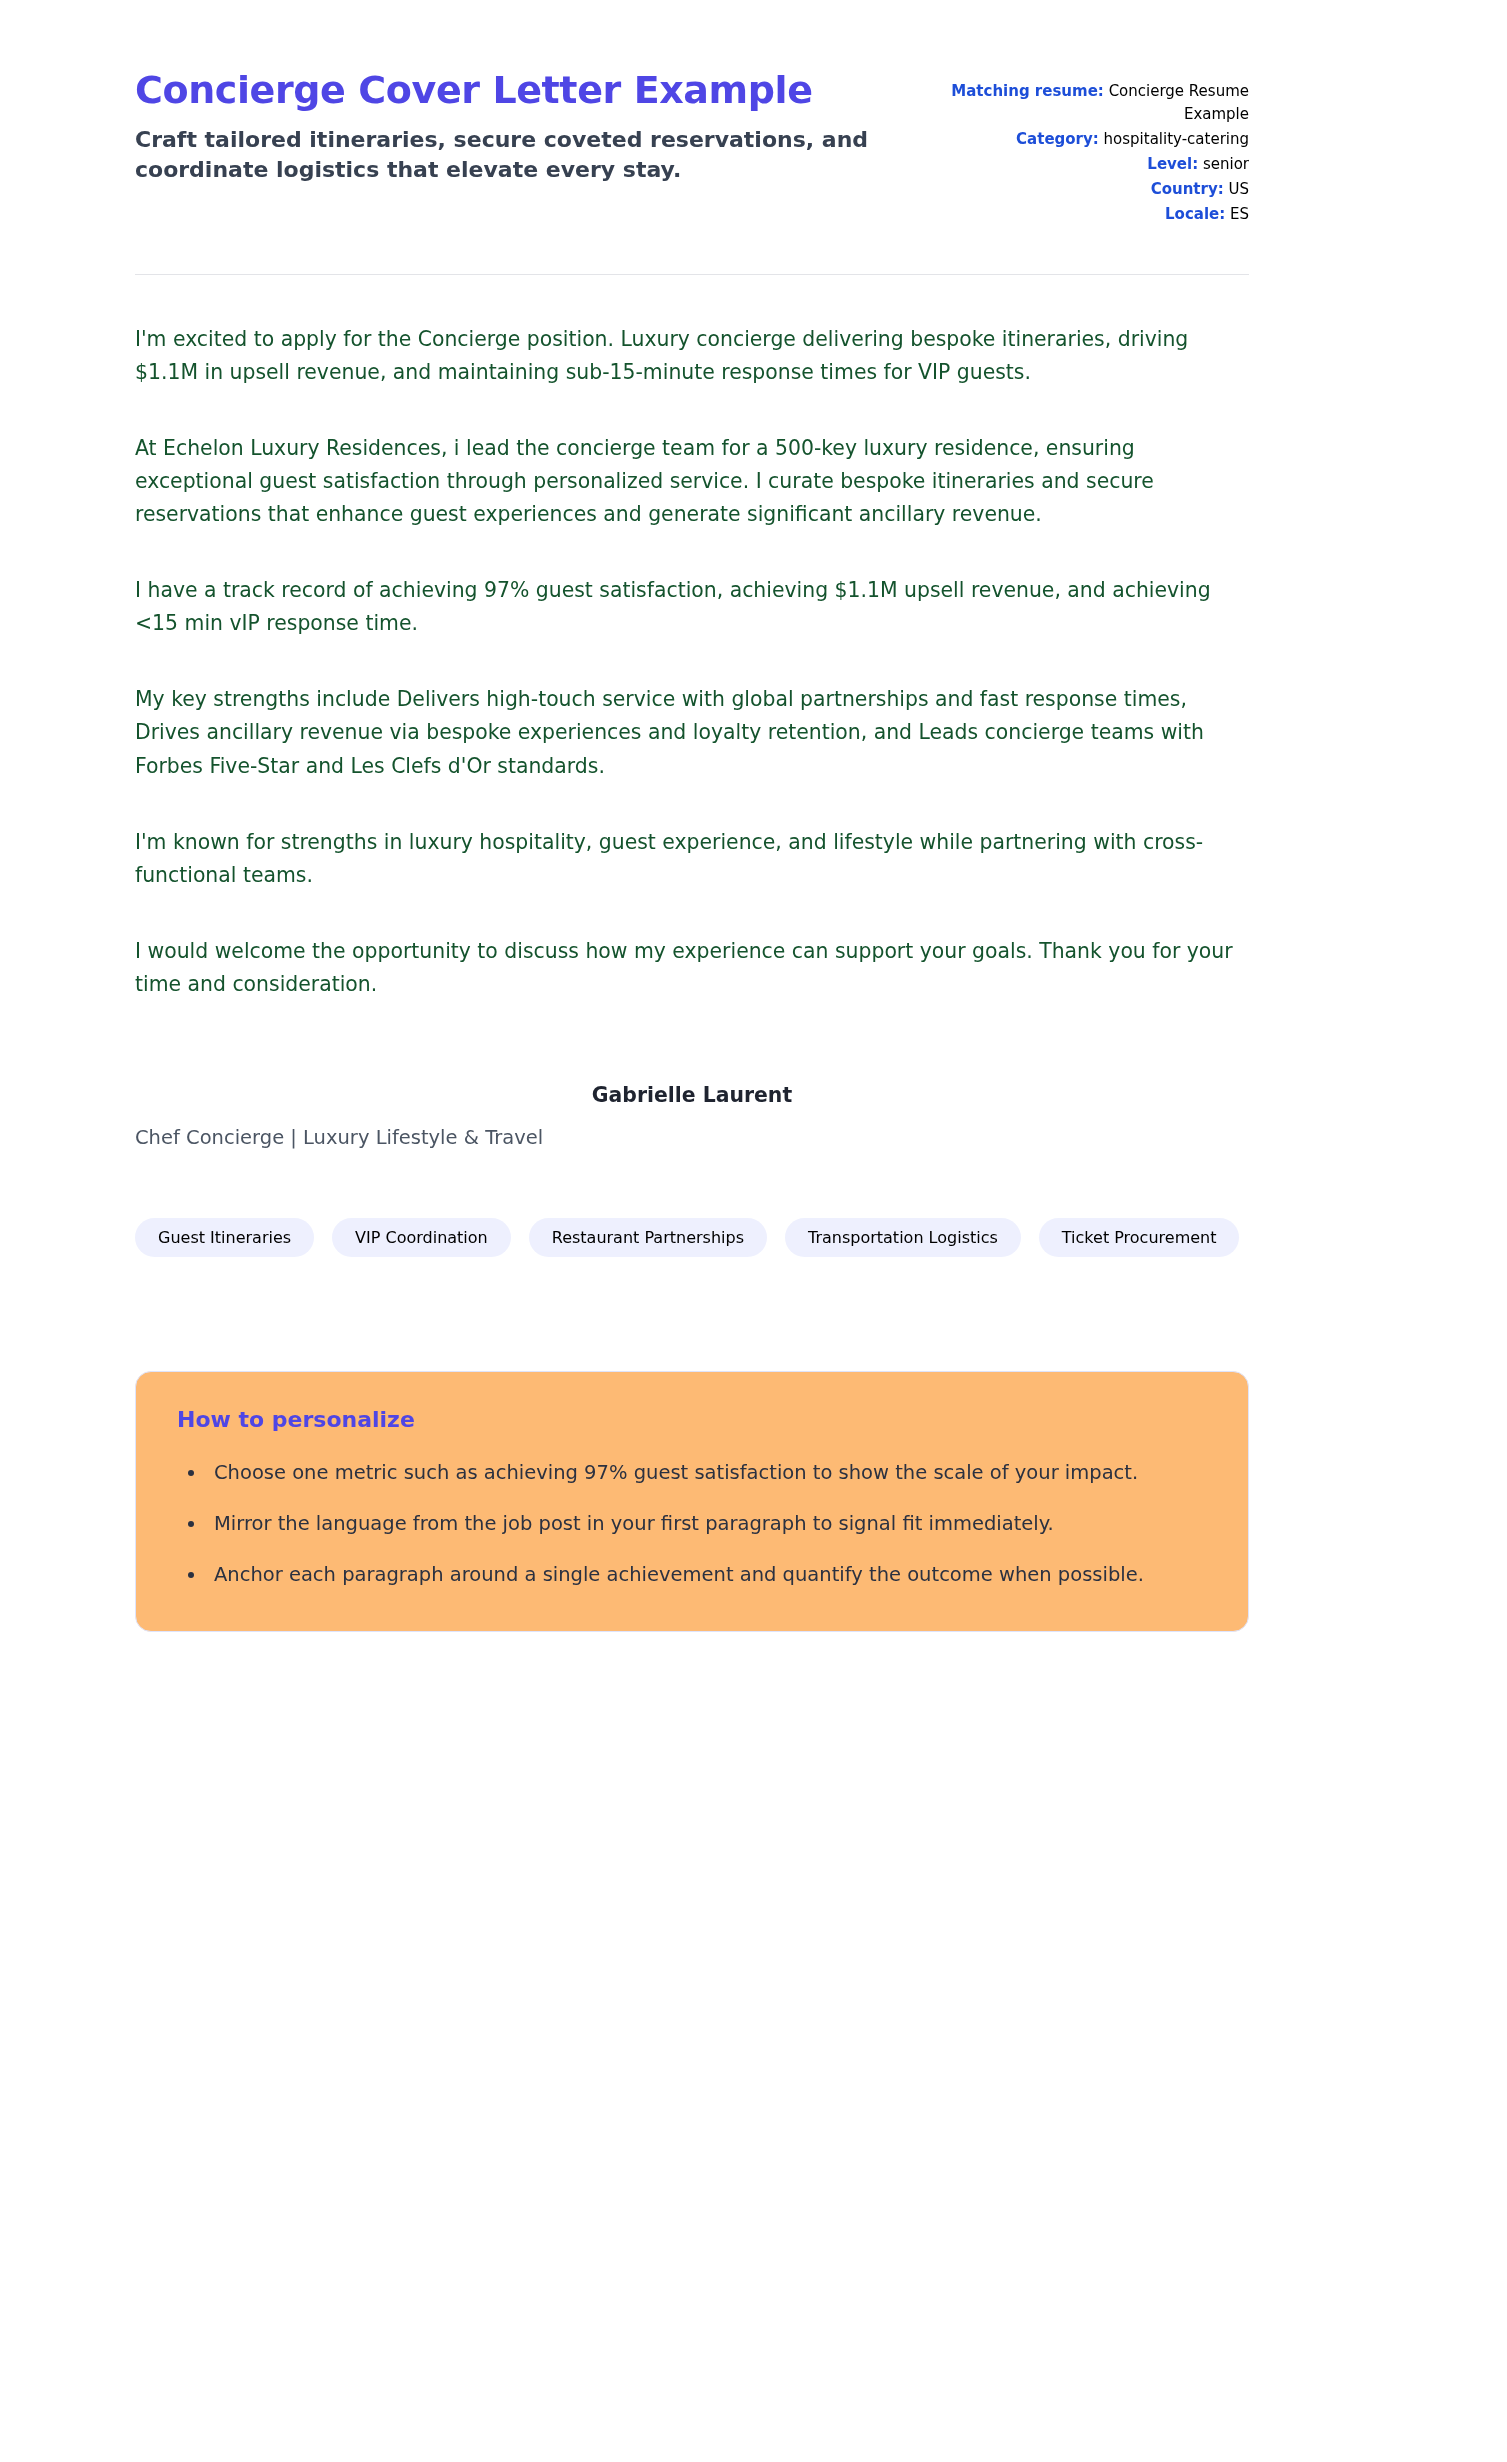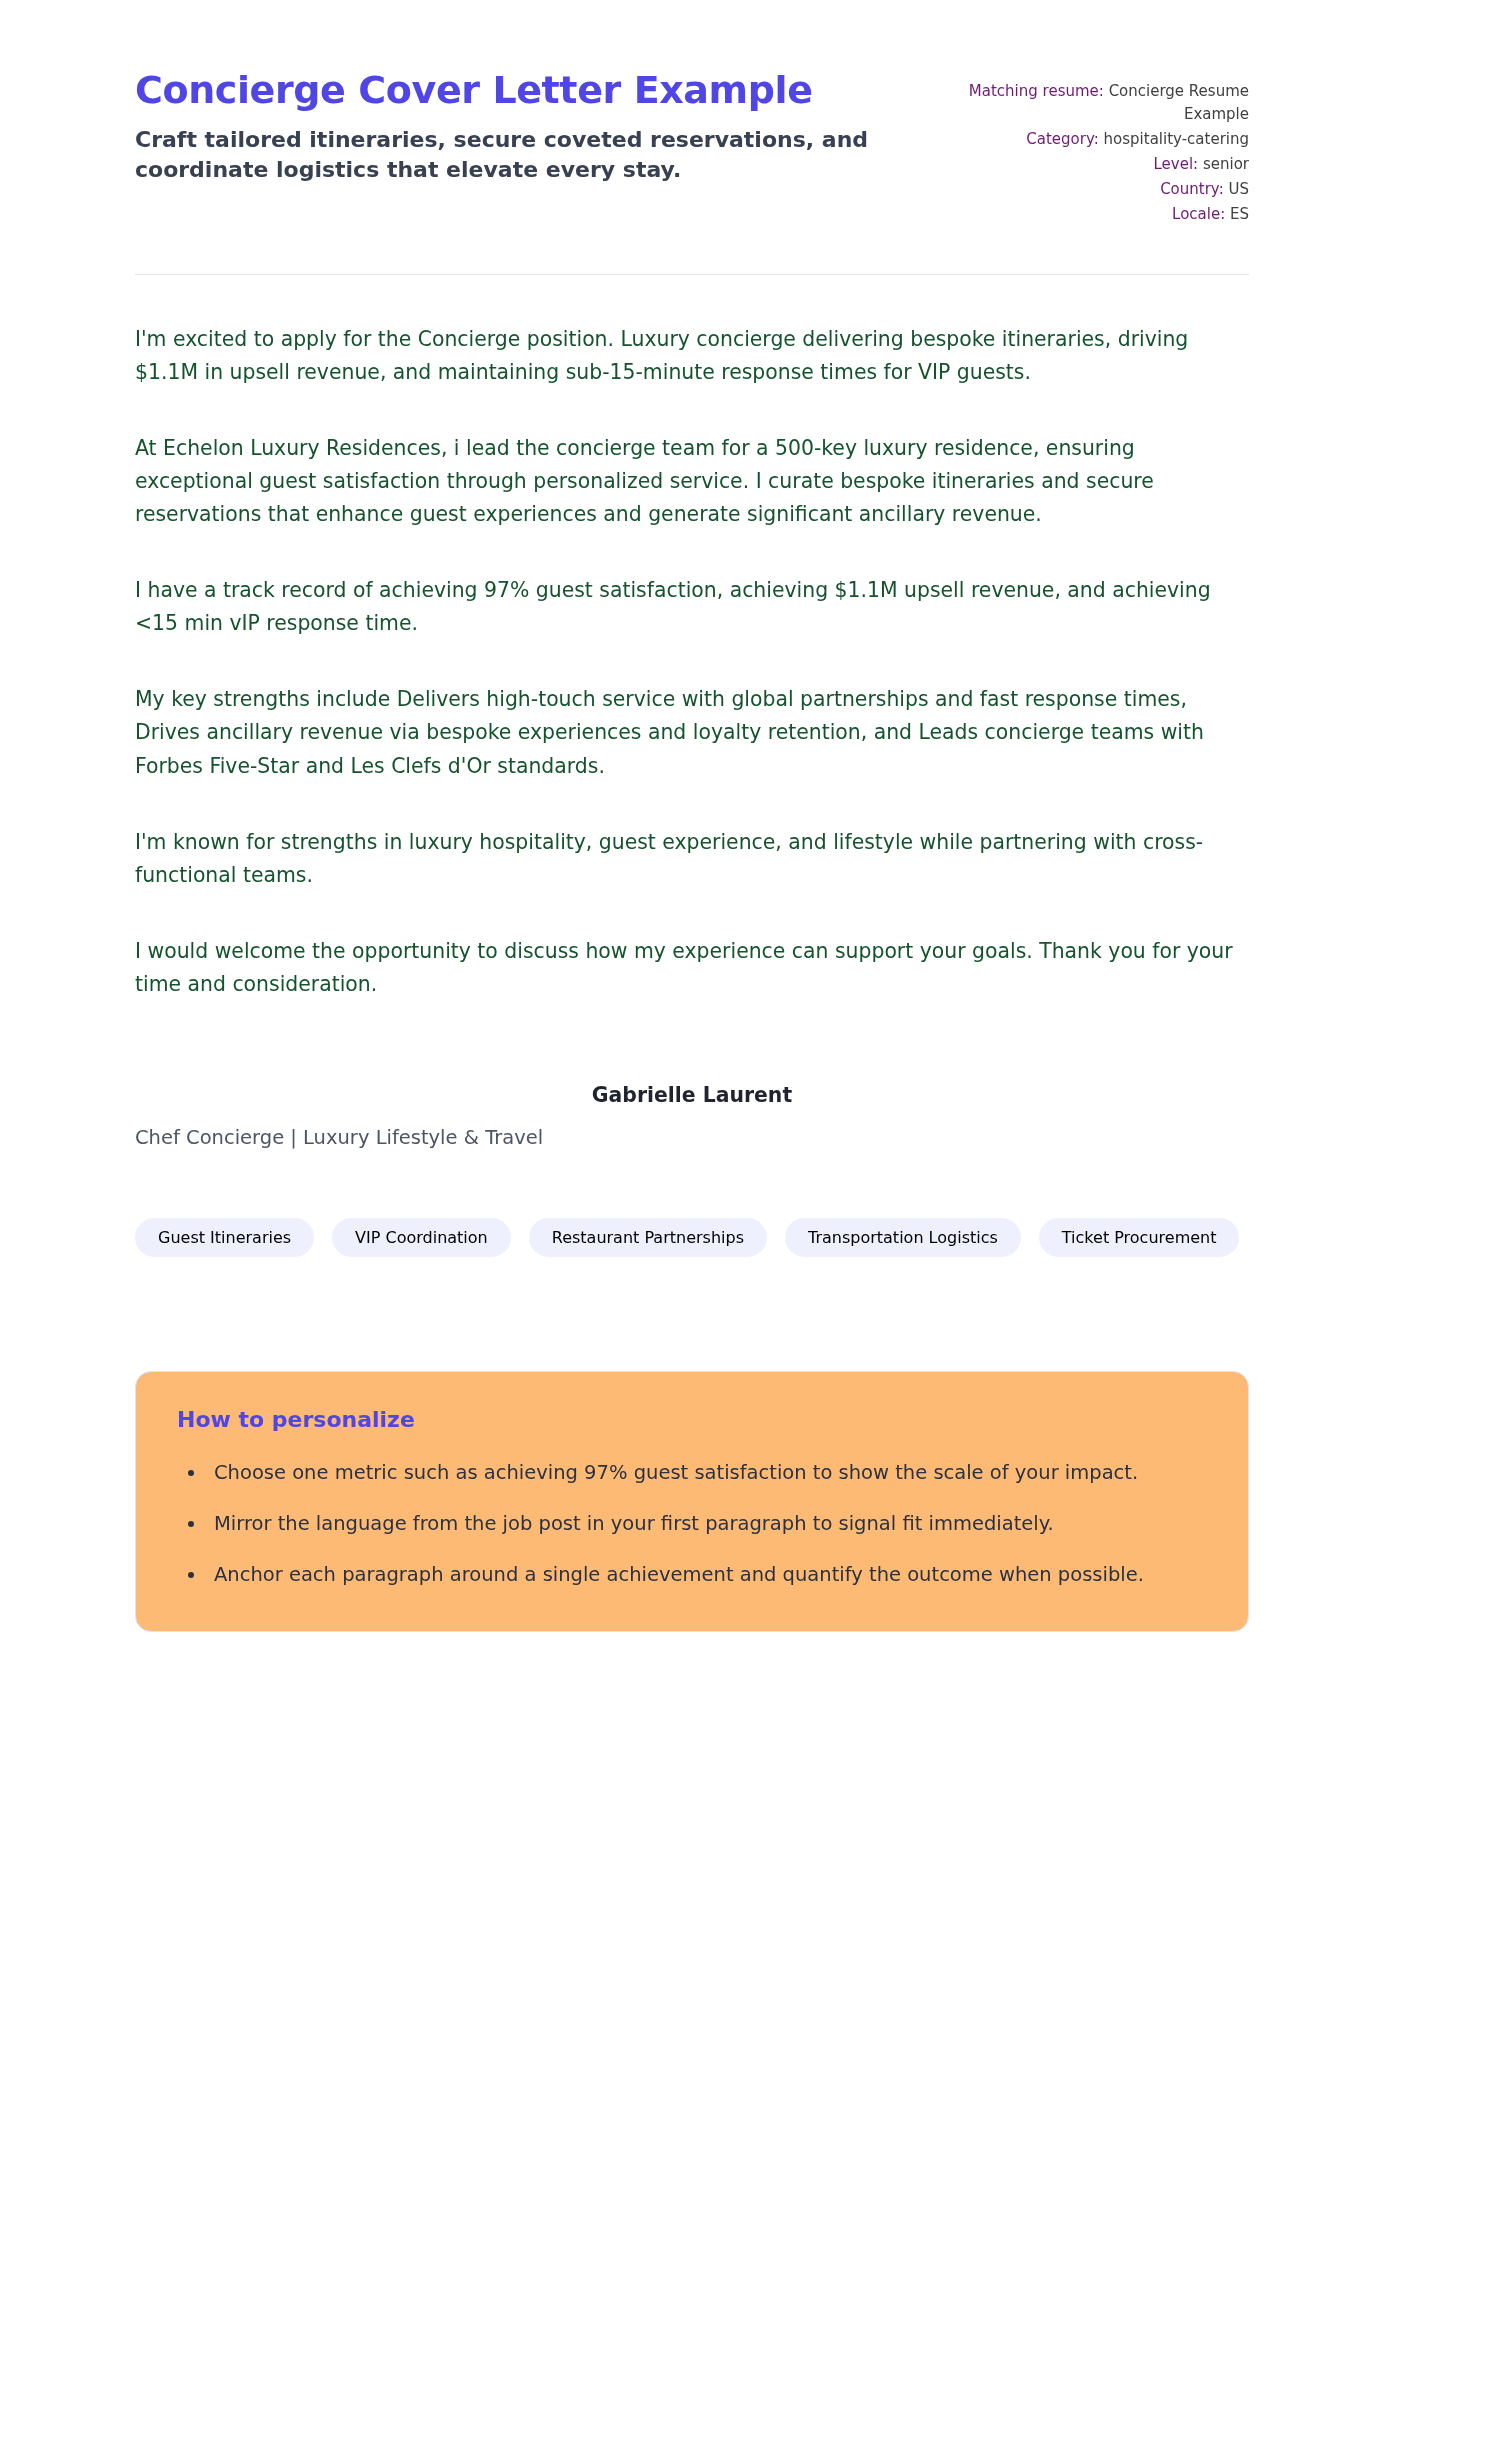--- a/index.html
+++ b/index.html
@@ -51,25 +51,25 @@
     font-size: 15px;
     line-height: 1.55;
     color: #4b5563;
     padding-top: 10.6px;
     min-width: 248px;
   }
   .meta-row {
     margin-bottom: 1.8px;
   }
   .meta-label {
-    font-weight: normal;
-    color: #701a75;
+    font-weight: bold;
+    color: #1d4ed8;
   }
   .meta-value {
-    color: #404040;
+    color: #000000;
   }
   .rule {
     border: 0;
     border-top: 0.9px solid #e3e4e8;
     margin: 46px 0 0 0;
   }
 
   
   .letter {
     padding-top: 48px;

